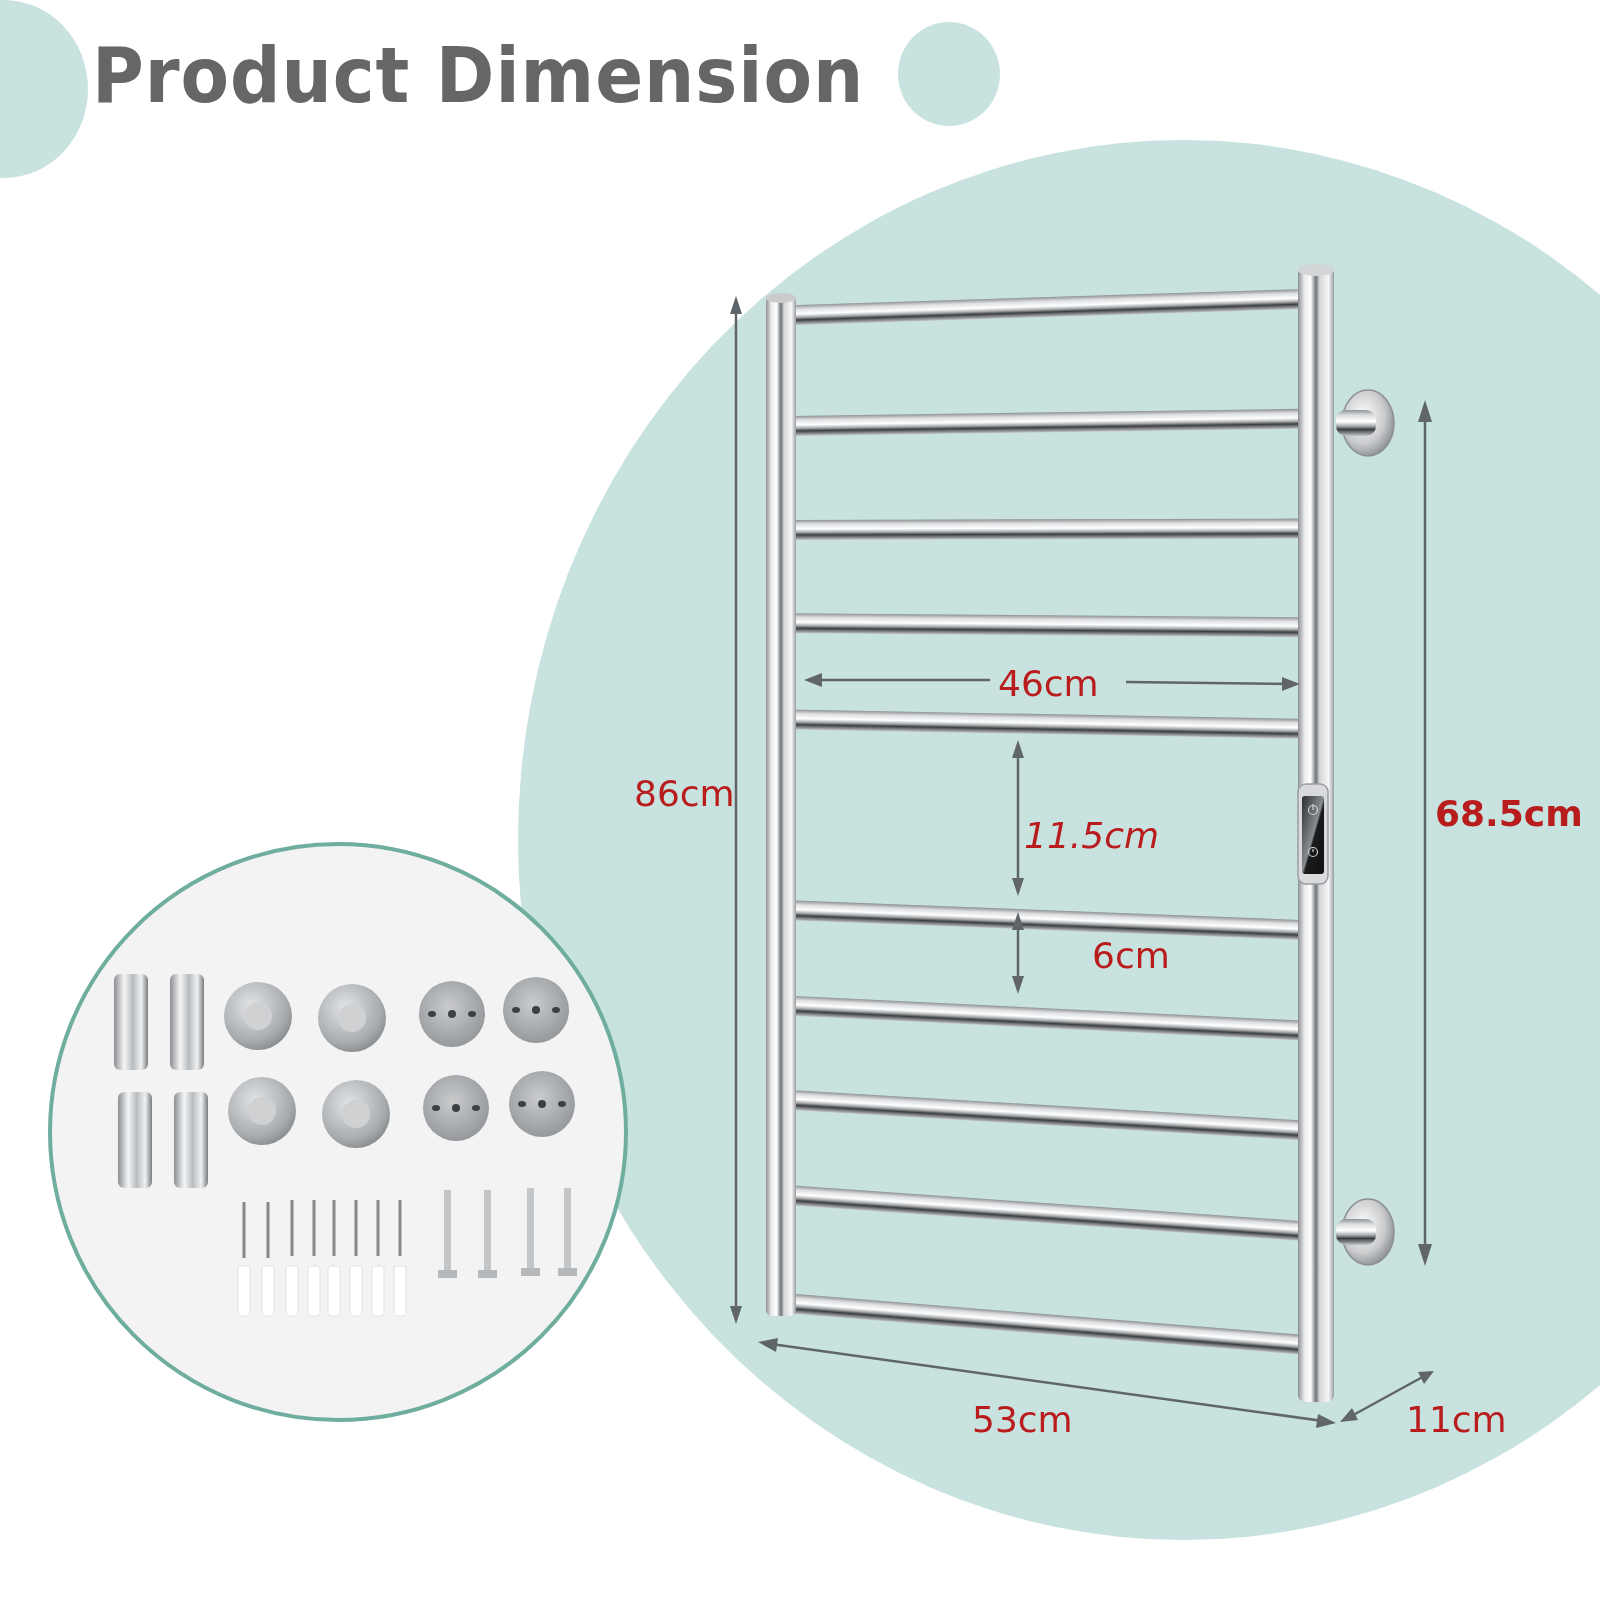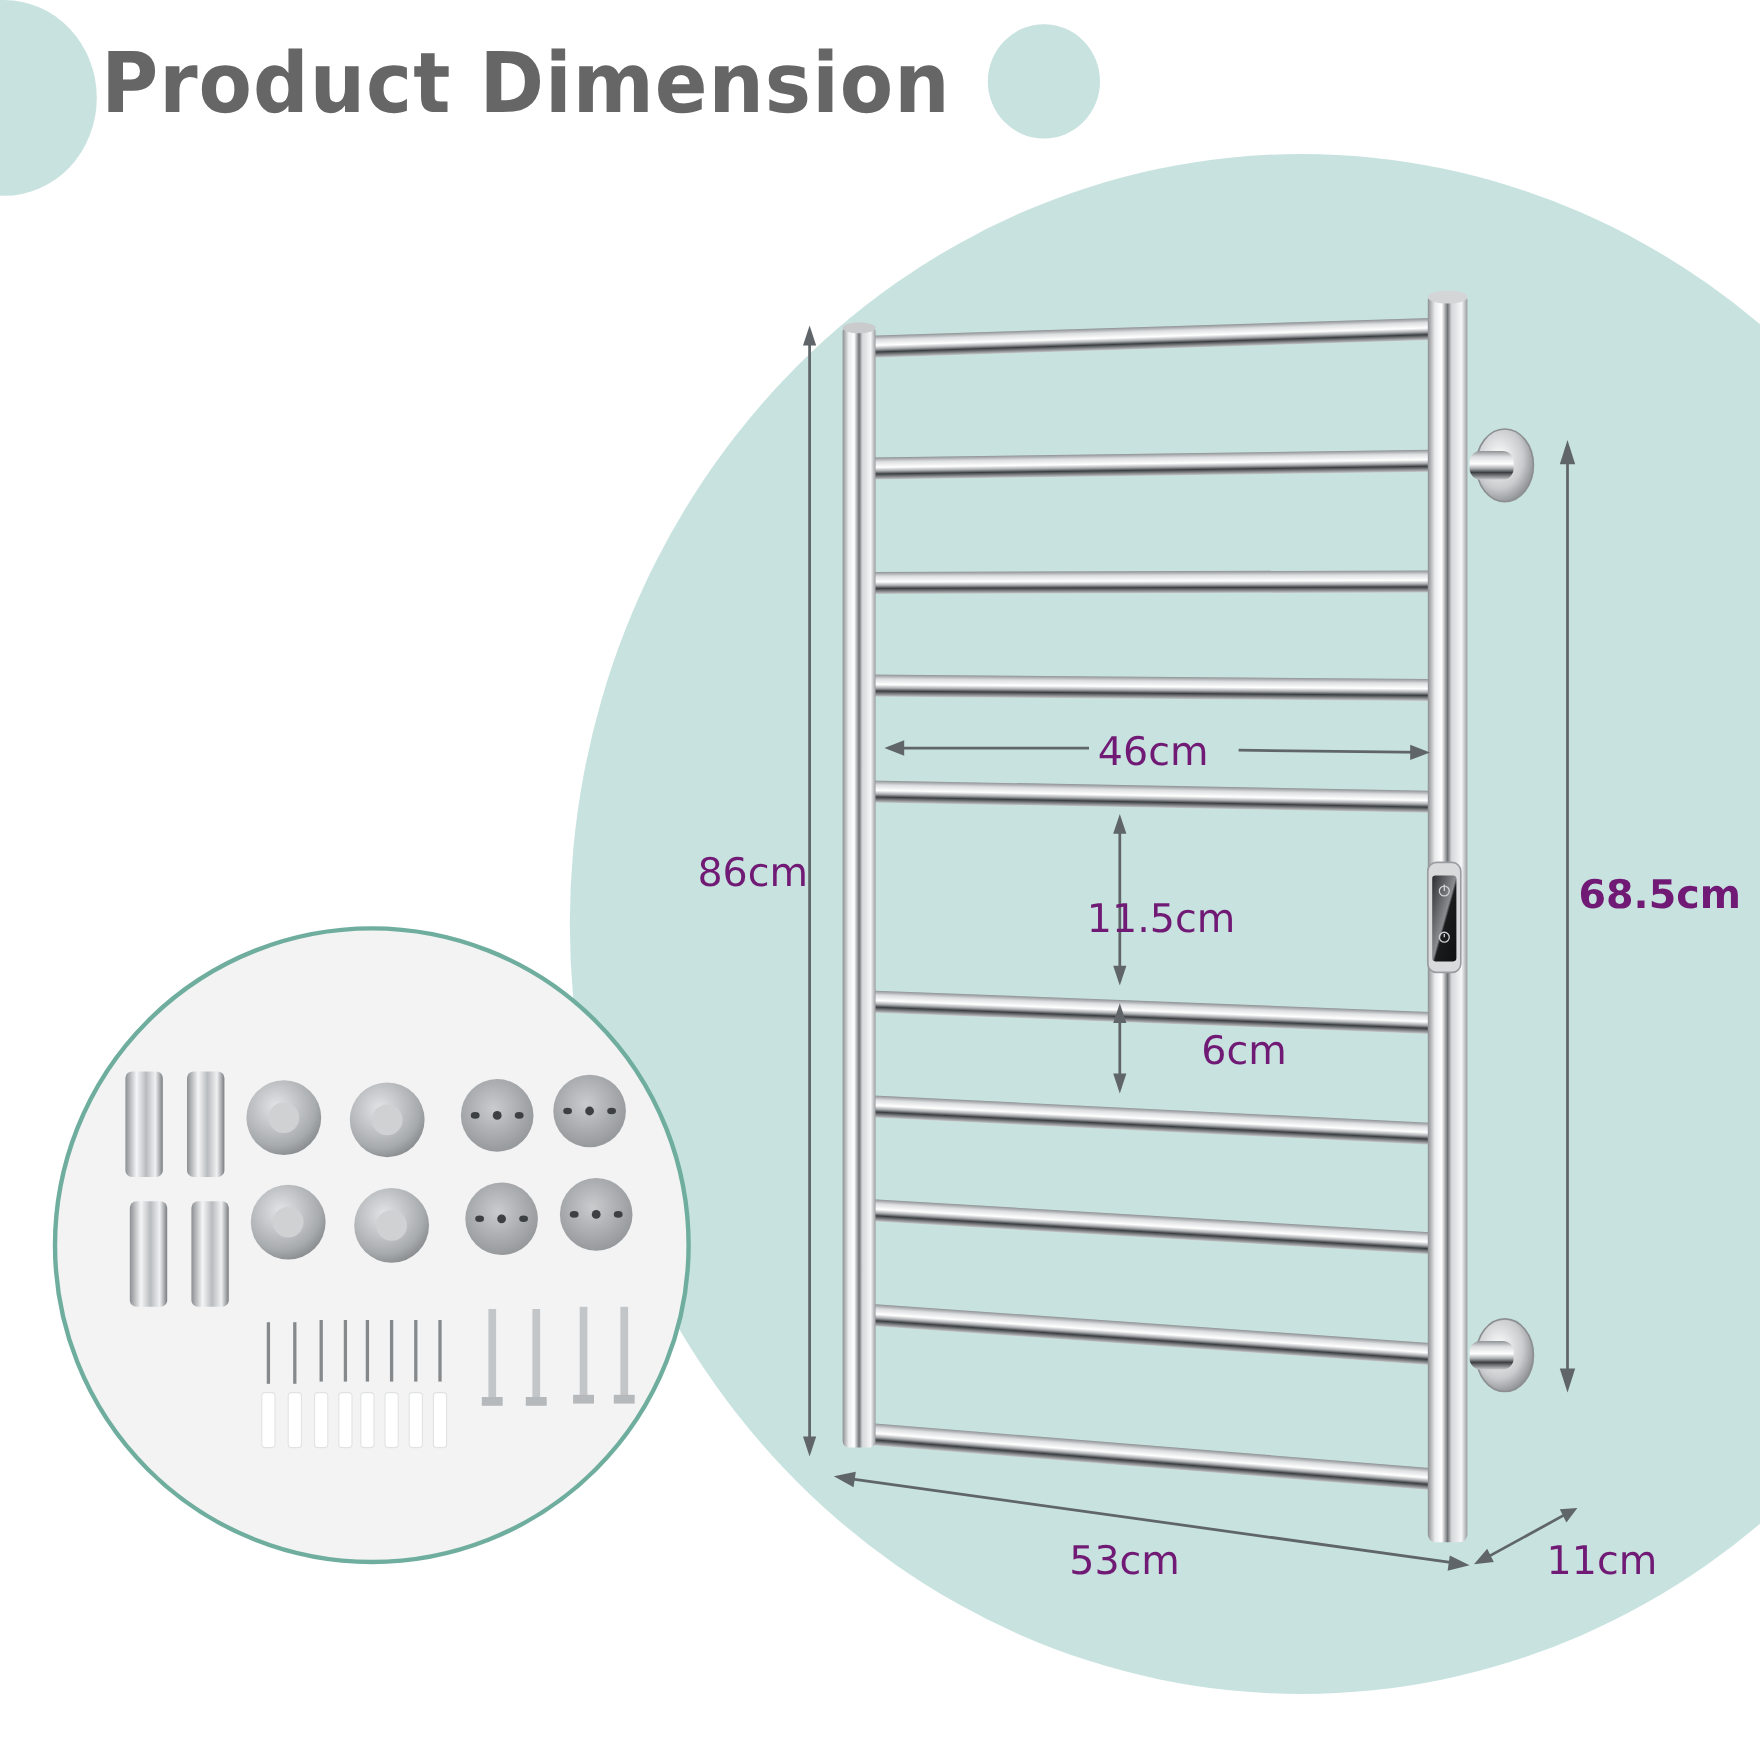--- a/index.html
+++ b/index.html
@@ -14,21 +14,21 @@
     .title {
       position: absolute; left: 92px; top: 38px;
       font-family: "DejaVu Sans", sans-serif;
       font-weight: bold; font-size: 76px; letter-spacing: 1px;
       color: #666666; line-height: 1; white-space: nowrap;
       transform: scaleX(0.93); transform-origin: left top;
     }
     .dim-label {
       position: absolute;
       font-family: "DejaVu Sans", sans-serif;
-      font-size: 36px; color: #701a75; line-height: 1; white-space: nowrap;
+      font-size: 36px; color: #b91c1c; line-height: 1; white-space: nowrap;
     }
     .accessory-circle {
       position: absolute; left: 48px; top: 842px;
       width: 580px; height: 580px; border-radius: 50%;
       background: #f3f3f3;
       border: 4px solid #6fae9e;
       box-sizing: border-box; overflow: hidden;
     }
     svg { position: absolute; left: 0; top: 0; }
   </style>
@@ -163,21 +163,21 @@
         <line x1="1346" y1="1419" x2="1428" y2="1374"></line>
         <polygon points="1340,1422 1352,1408 1358,1420" stroke="none"></polygon>
         <polygon points="1434,1371 1418,1372 1424,1384" stroke="none"></polygon>
       </g>
     </g>
   </svg>
 
   <div class="dim-label" style="left:634px; top:776px;">86cm</div>
   <div class="dim-label" style="left:1435px; top:796px;font-weight:bold;">68.5cm</div>
   <div class="dim-label" style="left:998px; top:666px;">46cm</div>
-  <div class="dim-label" style="left:988px; top:818px;">11.5cm</div>
+  <div class="dim-label" style="left:1024px; top:818px;font-style:italic;">11.5cm</div>
   <div class="dim-label" style="left:1092px; top:938px;">6cm</div>
   <div class="dim-label" style="left:972px; top:1402px;">53cm</div>
   <div class="dim-label" style="left:1406px; top:1402px;">11cm</div>
 
   <div class="accessory-circle">
     <svg width="580" height="580" viewBox="0 0 580 580">
       <defs>
         <linearGradient id="sleeveG" x1="0" x2="1" y1="0" y2="0">
           <stop offset="0" stop-color="#8c8f92"></stop>
           <stop offset="0.3" stop-color="#f4f5f6"></stop>

